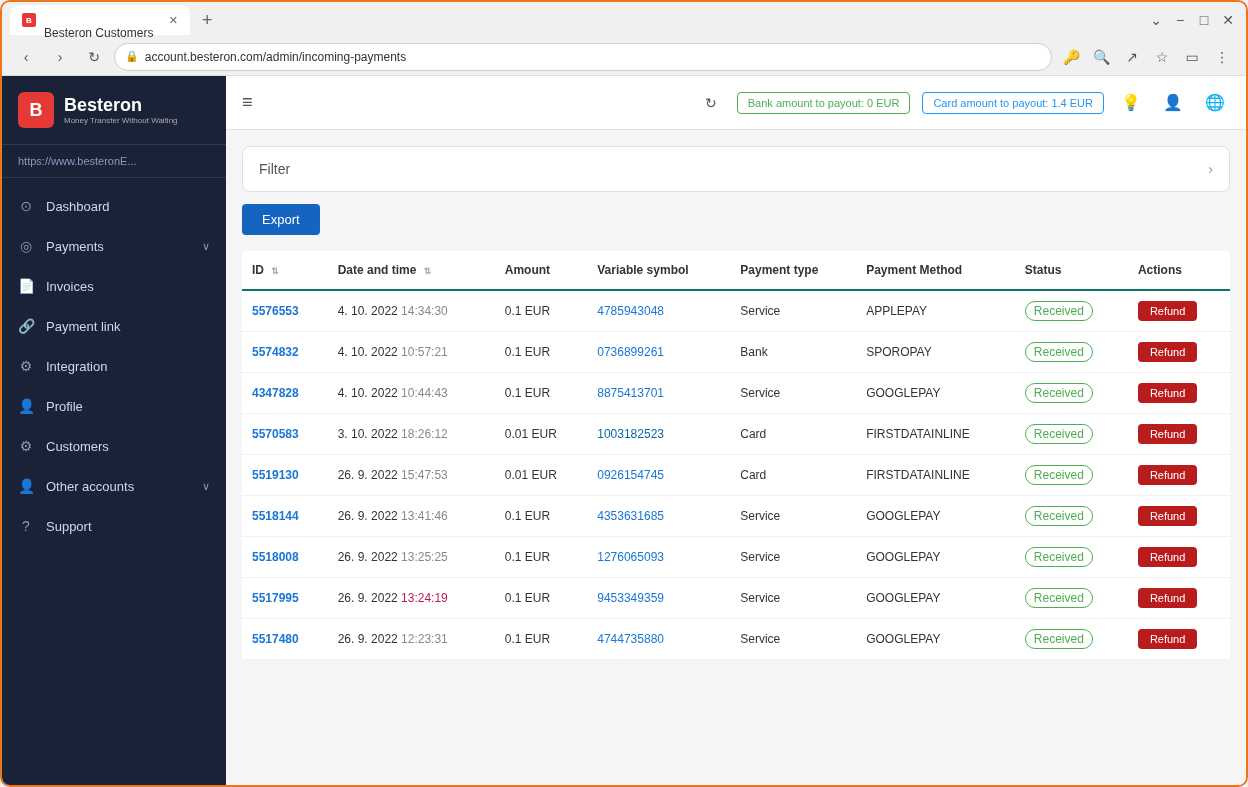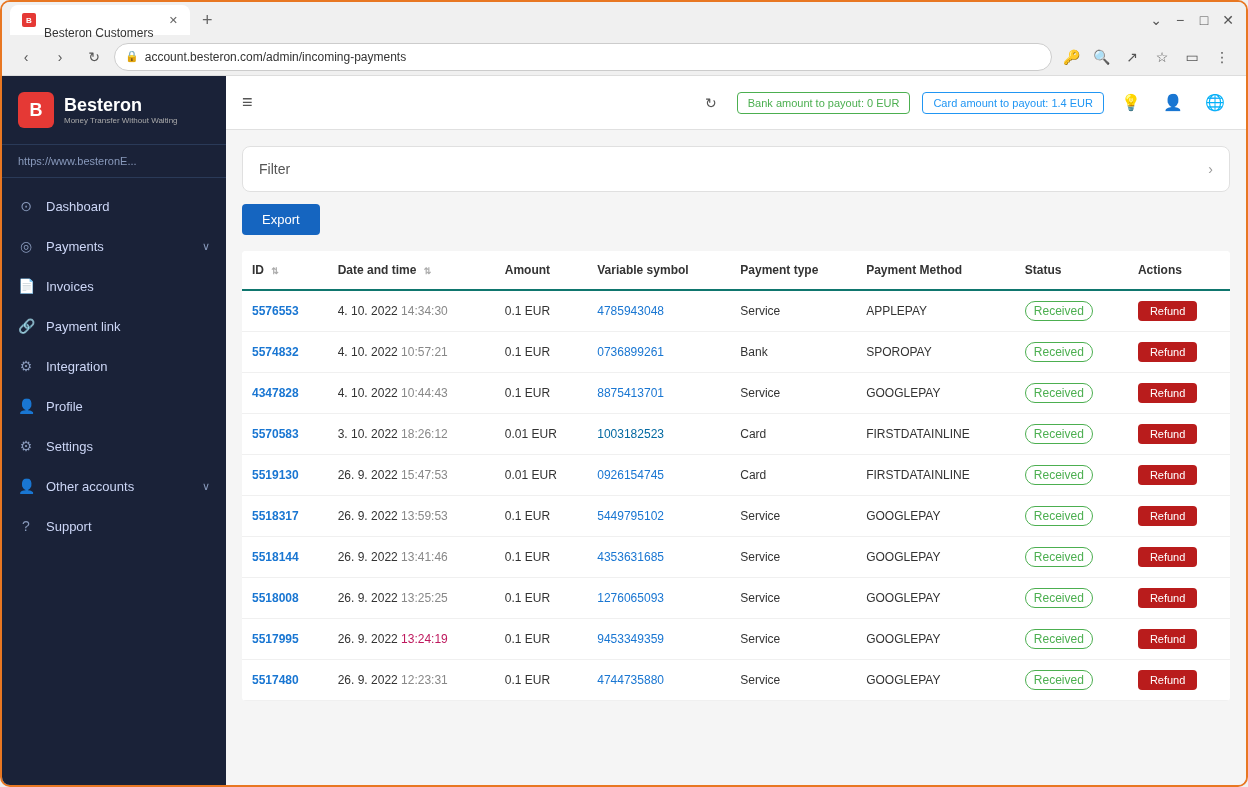--- a/index.html
+++ b/index.html
@@ -351,21 +351,21 @@
         <div class="nav-item">
           <span class="nav-icon">⚙</span>
           <span>Integration</span>
         </div>
         <div class="nav-item">
           <span class="nav-icon">👤</span>
           <span>Profile</span>
         </div>
         <div class="nav-item">
           <span class="nav-icon">⚙</span>
-          <span>Settings</span>
+          <span>Customers</span>
         </div>
         <div class="nav-item">
           <span class="nav-icon">👤</span>
           <span>Other accounts</span>
           <span class="nav-arrow">∨</span>
         </div>
         <div class="nav-item">
           <span class="nav-icon">?</span>
           <span>Support</span>
         </div>
@@ -460,30 +460,20 @@
     <td><a class="id-link">5519130</a></td>
     <td><span>26. 9. 2022</span> <span style="color:#888">15:47:53</span></td>
     <td>0.01 EUR</td>
     <td><span style="color:#1976d2">0926154745</span></td>
     <td>Card</td>
     <td>FIRSTDATAINLINE</td>
     <td><span class="status-badge">Received</span></td>
     <td><button class="refund-btn">Refund</button></td>
   </tr>
               <tr>
-    <td><a class="id-link">5518317</a></td>
-    <td><span>26. 9. 2022</span> <span style="color:#888">13:59:53</span></td>
-    <td>0.1 EUR</td>
-    <td><span style="color:#1976d2">5449795102</span></td>
-    <td>Service</td>
-    <td>GOOGLEPAY</td>
-    <td><span class="status-badge">Received</span></td>
-    <td><button class="refund-btn">Refund</button></td>
-  </tr>
-              <tr>
     <td><a class="id-link">5518144</a></td>
     <td><span>26. 9. 2022</span> <span style="color:#888">13:41:46</span></td>
     <td>0.1 EUR</td>
     <td><span style="color:#1976d2">4353631685</span></td>
     <td>Service</td>
     <td>GOOGLEPAY</td>
     <td><span class="status-badge">Received</span></td>
     <td><button class="refund-btn">Refund</button></td>
   </tr>
               <tr>

